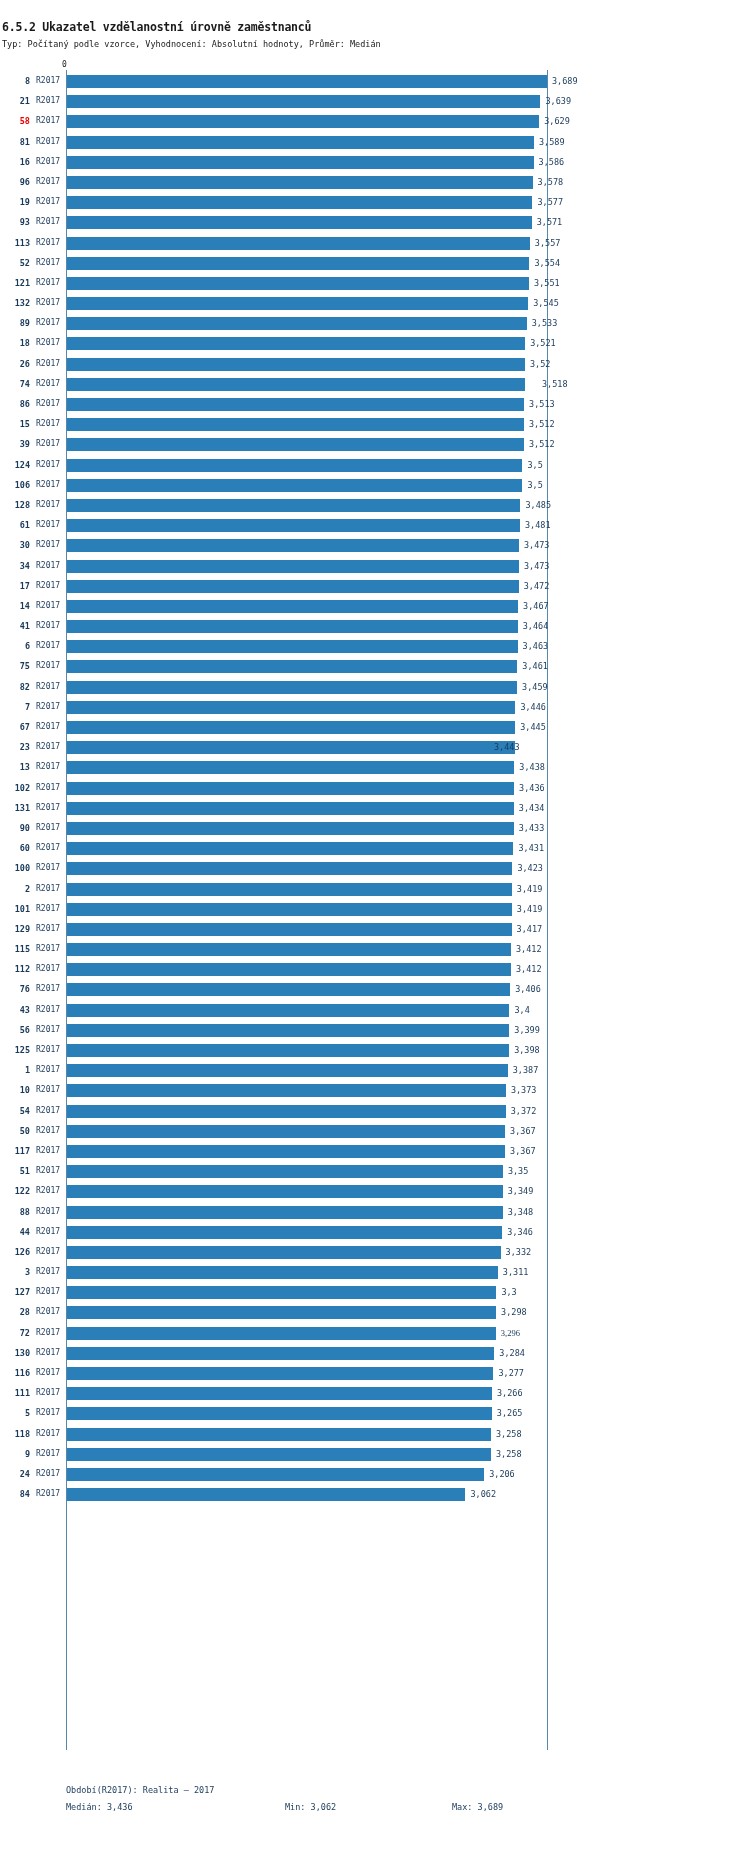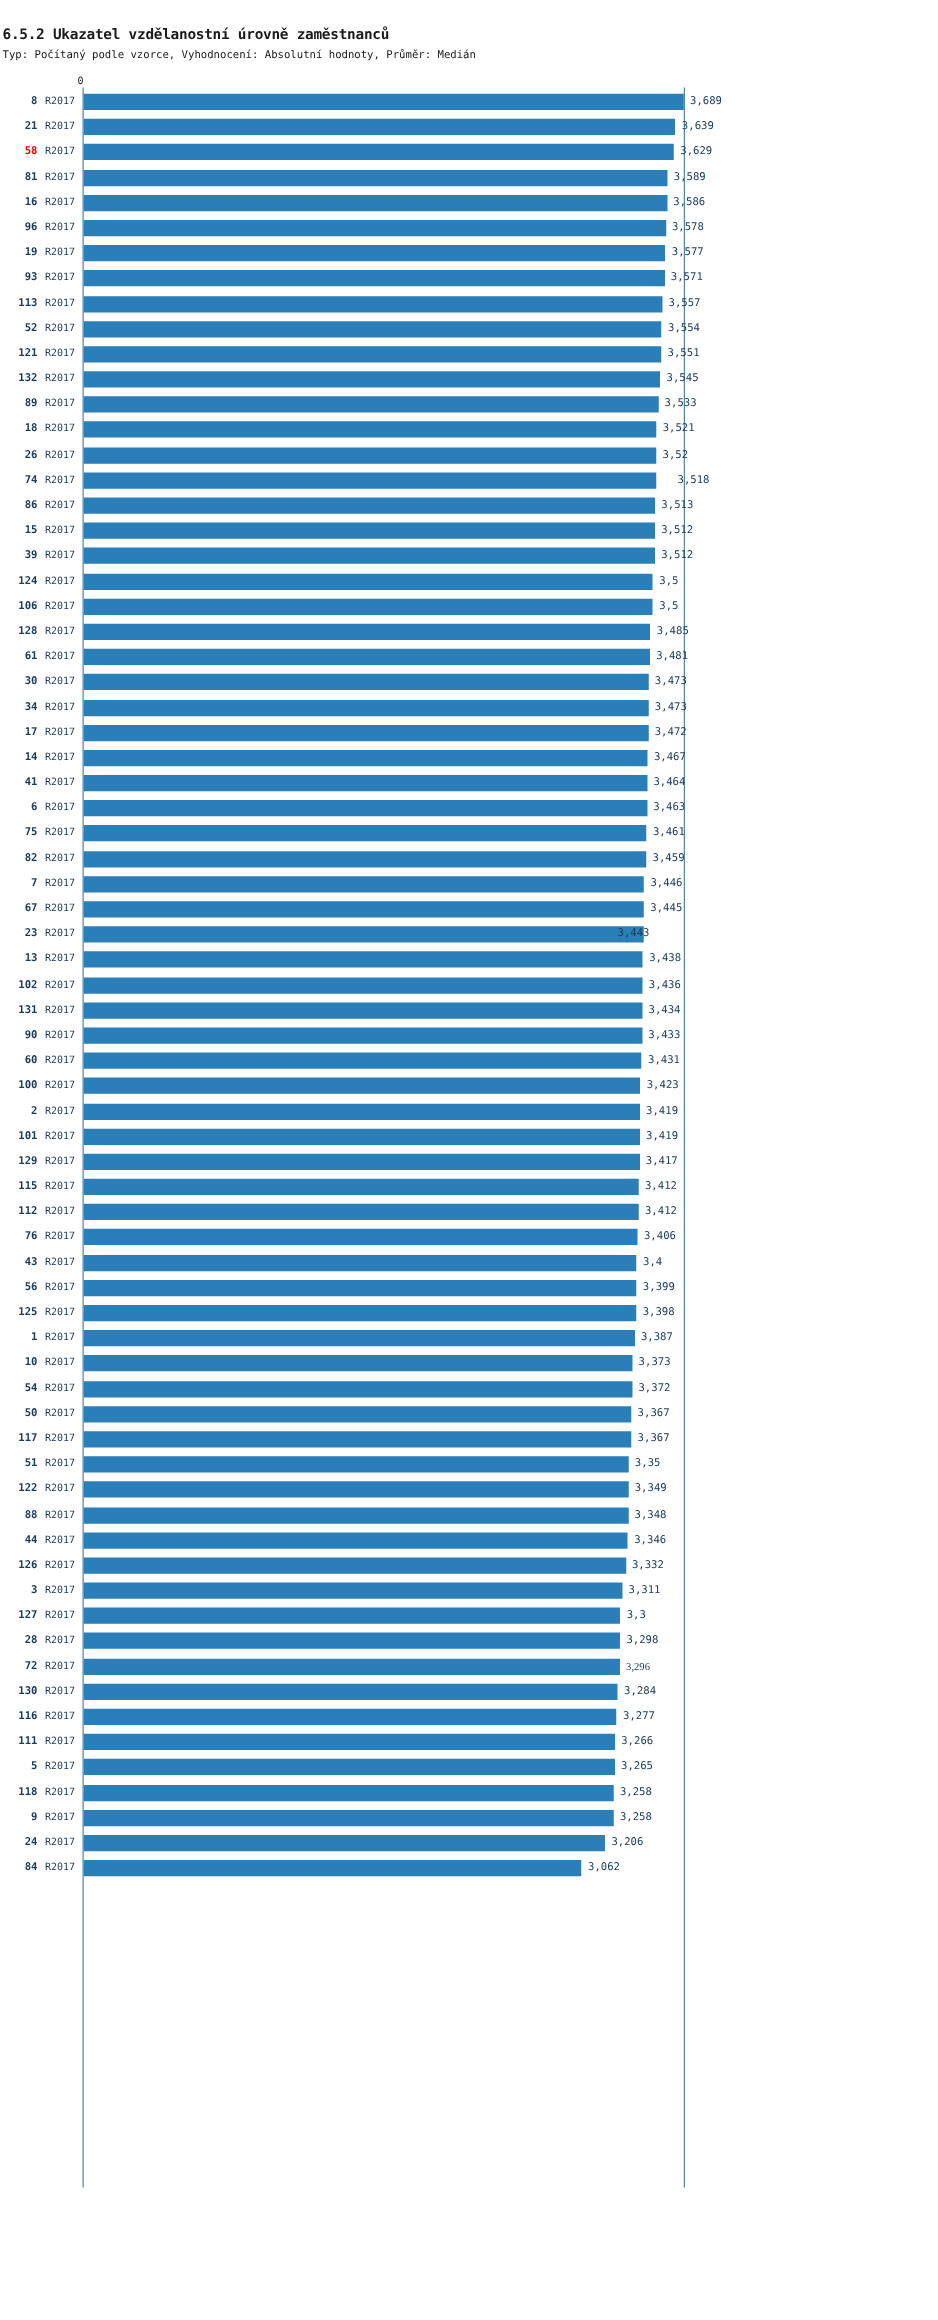--- a/index.html
+++ b/index.html
@@ -597,14 +597,20 @@
         </div>
         <div class="row">
           <div class="row-rank">84</div>
           <div class="row-period">R2017</div>
           <div class="bar" style="width: 398.417px; background: rgb(42, 127, 184);"></div>
           <div class="bar-value" style="left: 470.417px;">3,062</div>
         </div>
       </div>
   </div>
 
+  <div class="footer">
+    <div class="footer-line1">Období(R2017): Realita – 2017</div>
+    <div class="footer-median">Medián: 3,436</div>
+    <div class="footer-min">Min: 3,062</div>
+    <div class="footer-max">Max: 3,689</div>
+  </div>
 
 </div>
 
 </body></html>

